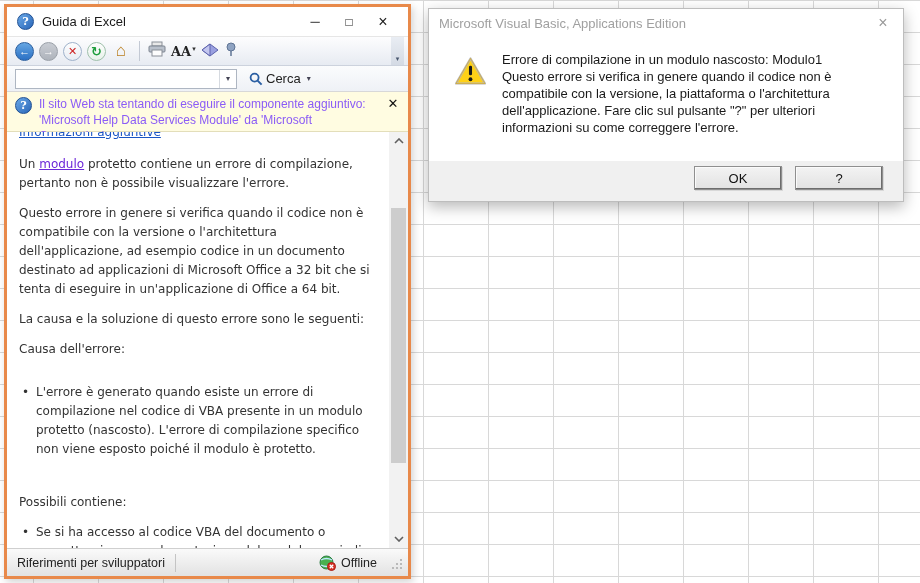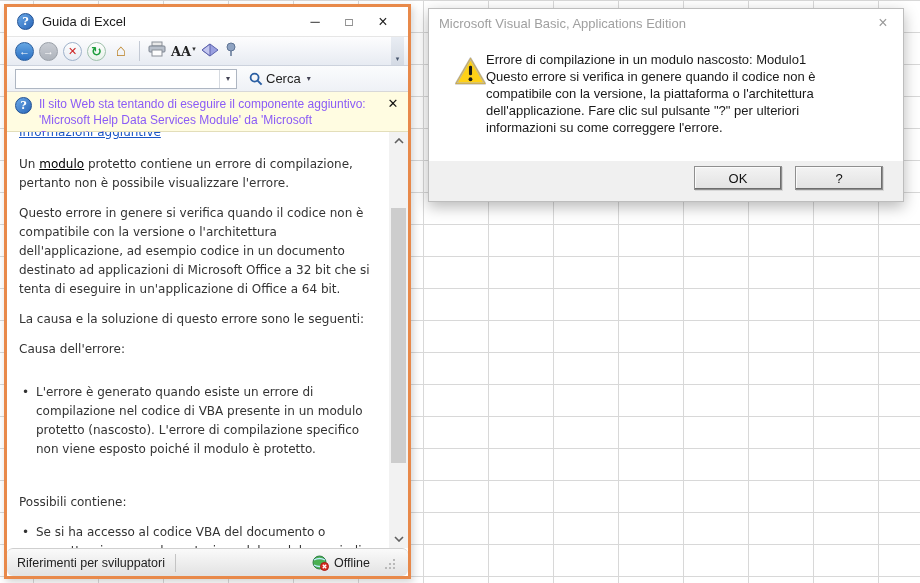--- a/index.html
+++ b/index.html
@@ -63,60 +63,60 @@
     display:flex; padding:4px 6px 4px 8px; }
   .infobar-text { font-size:12px; color:#8b5cf6; line-height:16px; margin-left:7px; flex:1; }
   .infobar-close { width:18px; font-weight:bold; font-size:13px; color:#111; text-align:center; }
 
   .hw-content { flex:1; position:relative; background:#fff; overflow:hidden;
     font-family:"DejaVu Sans",sans-serif; font-size:12px; color:#333; line-height:19px; }
   .content-inner { position:absolute; left:12px; right:26px; top:0; }
   .top-link-clip { height:9px; overflow:hidden; display:block; }
   .top-link-clip a { display:block; margin-top:-9px; }
   a.blue-link { color:#1a55c4; text-decoration:underline; }
-  a.visited-link { color:#000000; text-decoration:underline;margin-top:40px; }
+  a.visited-link { color:#6d28d9; text-decoration:underline;margin-top:40px; }
   .hw-content p { margin:0 0 11px; }
   .p-first { margin-top:14px !important; }
   .h-cause { margin-bottom:24px !important; }
   ul.bullets { list-style:none; margin:0 0 12px; }
   ul.bullets li { position:relative; padding-left:17px; margin-bottom:12px; }
   ul.bullets li::before { content:"•"; position:absolute; left:3px; top:0; color:#333; }
   .gap-solutions { height:22px; }
 
   .hw-scrollbar { position:absolute; top:0; right:0; width:19px; height:100%;
     background:#f2f2f2; display:flex; flex-direction:column; align-items:center; }
   .sb-arrow { height:18px; width:100%; display:flex; align-items:center; justify-content:center; }
   .sb-track { flex:1; width:100%; position:relative; }
   .sb-thumb { position:absolute; left:2px; right:2px; top:58px; height:255px; background:#cdcdcd; }
   .sb-arrow.down { margin-top:auto; }
 
   .hw-statusbar { height:28px; flex:0 0 auto; display:flex; align-items:center;
     background:linear-gradient(#fafafa,#e2e2e2); border-top:1px solid #cfcfcf;
-    font-size:12.5px; color:#222; padding:0 11px 0 10px;border-radius:6px; }
+    font-size:12.5px; color:#222; padding:0 4px 0 10px; }
   .status-sep { width:1px; height:18px; background:#c4c4c4; margin:0 10px; }
   .status-right { margin-left:auto; display:flex; align-items:center; gap:5px; }
   .resize-grip { width:14px; height:14px; margin-left:8px; align-self:flex-end;
     background:
       radial-gradient(circle at 3px 11px,#b9b9b9 1.2px,transparent 1.5px),
       radial-gradient(circle at 7px 11px,#b9b9b9 1.2px,transparent 1.5px),
       radial-gradient(circle at 11px 11px,#b9b9b9 1.2px,transparent 1.5px),
       radial-gradient(circle at 7px 7px,#b9b9b9 1.2px,transparent 1.5px),
       radial-gradient(circle at 11px 7px,#b9b9b9 1.2px,transparent 1.5px),
       radial-gradient(circle at 11px 3px,#b9b9b9 1.2px,transparent 1.5px); }
 
   
   .vba-dialog { position:absolute; left:428px; top:8px; width:476px; height:194px;
     background:#fff; border:1px solid #bdbdbd; box-shadow:0 5px 14px rgba(0,0,0,.28);
     display:flex; flex-direction:column; }
   .dlg-titlebar { height:28px; flex:0 0 auto; display:flex; align-items:center;
     padding-left:10px; background:#fff; }
   .dlg-title { font-size:13px; color:#a0a0a0; flex:1; }
   .dlg-close { width:40px; height:100%; display:flex; align-items:center; justify-content:center;
     color:#9a9a9a; font-size:16px; }
-  .dlg-body { flex:1; display:flex; padding:14px 18px 0 26px; }
+  .dlg-body { flex:1; display:flex; padding:14px 18px 0 26px; gap:16px; }
   .dlg-text { font-size:13px; line-height:17px; color:#1a1a1a; max-width:375px; }
   .dlg-footer { height:40px; flex:0 0 auto; background:#f0f0f0; display:flex;
     align-items:center; justify-content:flex-end; gap:13px; padding:0 20px 6px 0; }
   .classic-btn { width:88px; height:24px; font-size:13px; color:#111; text-align:center;
     background:linear-gradient(#f3f3f3,#e2e2e2); border:1px solid #8f8f8f;
     box-shadow:inset -1px -1px 0 #6d6d6d, inset 1px 1px 0 #fbfbfb, 1px 1px 0 #d8d8d8;
     font-family:"Liberation Sans",sans-serif; cursor:default; }
 
   .warn-icon { width:31px; height:28px; flex:0 0 auto; margin-top:6px; }
 </style>

